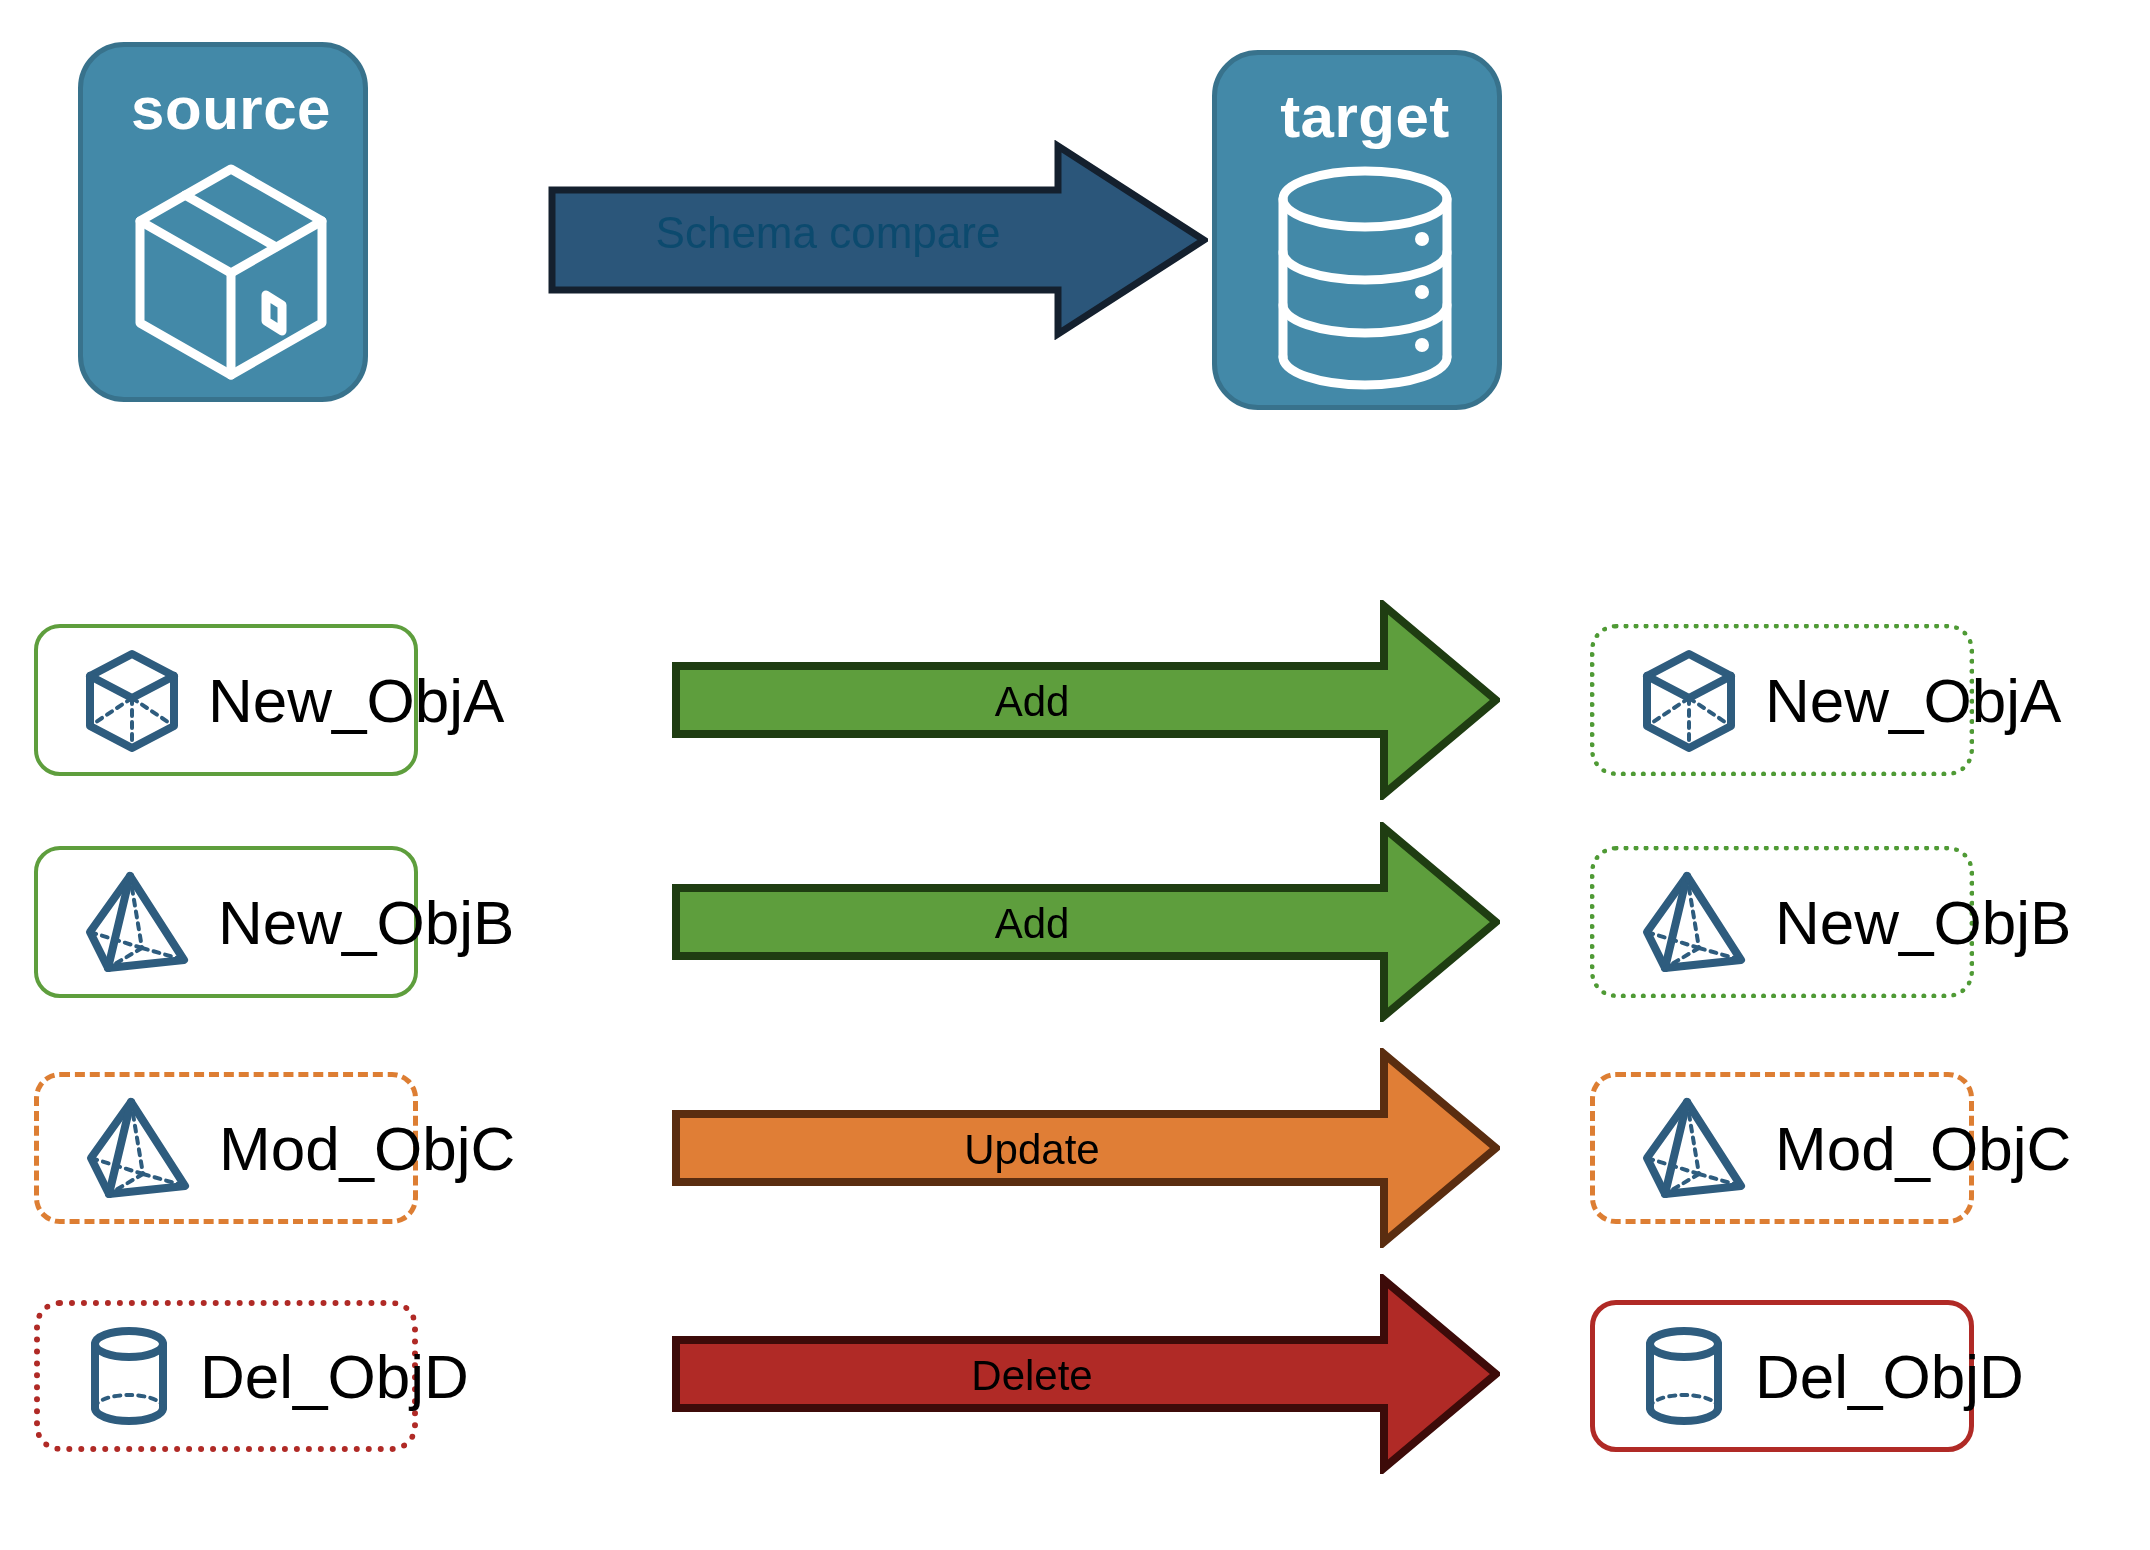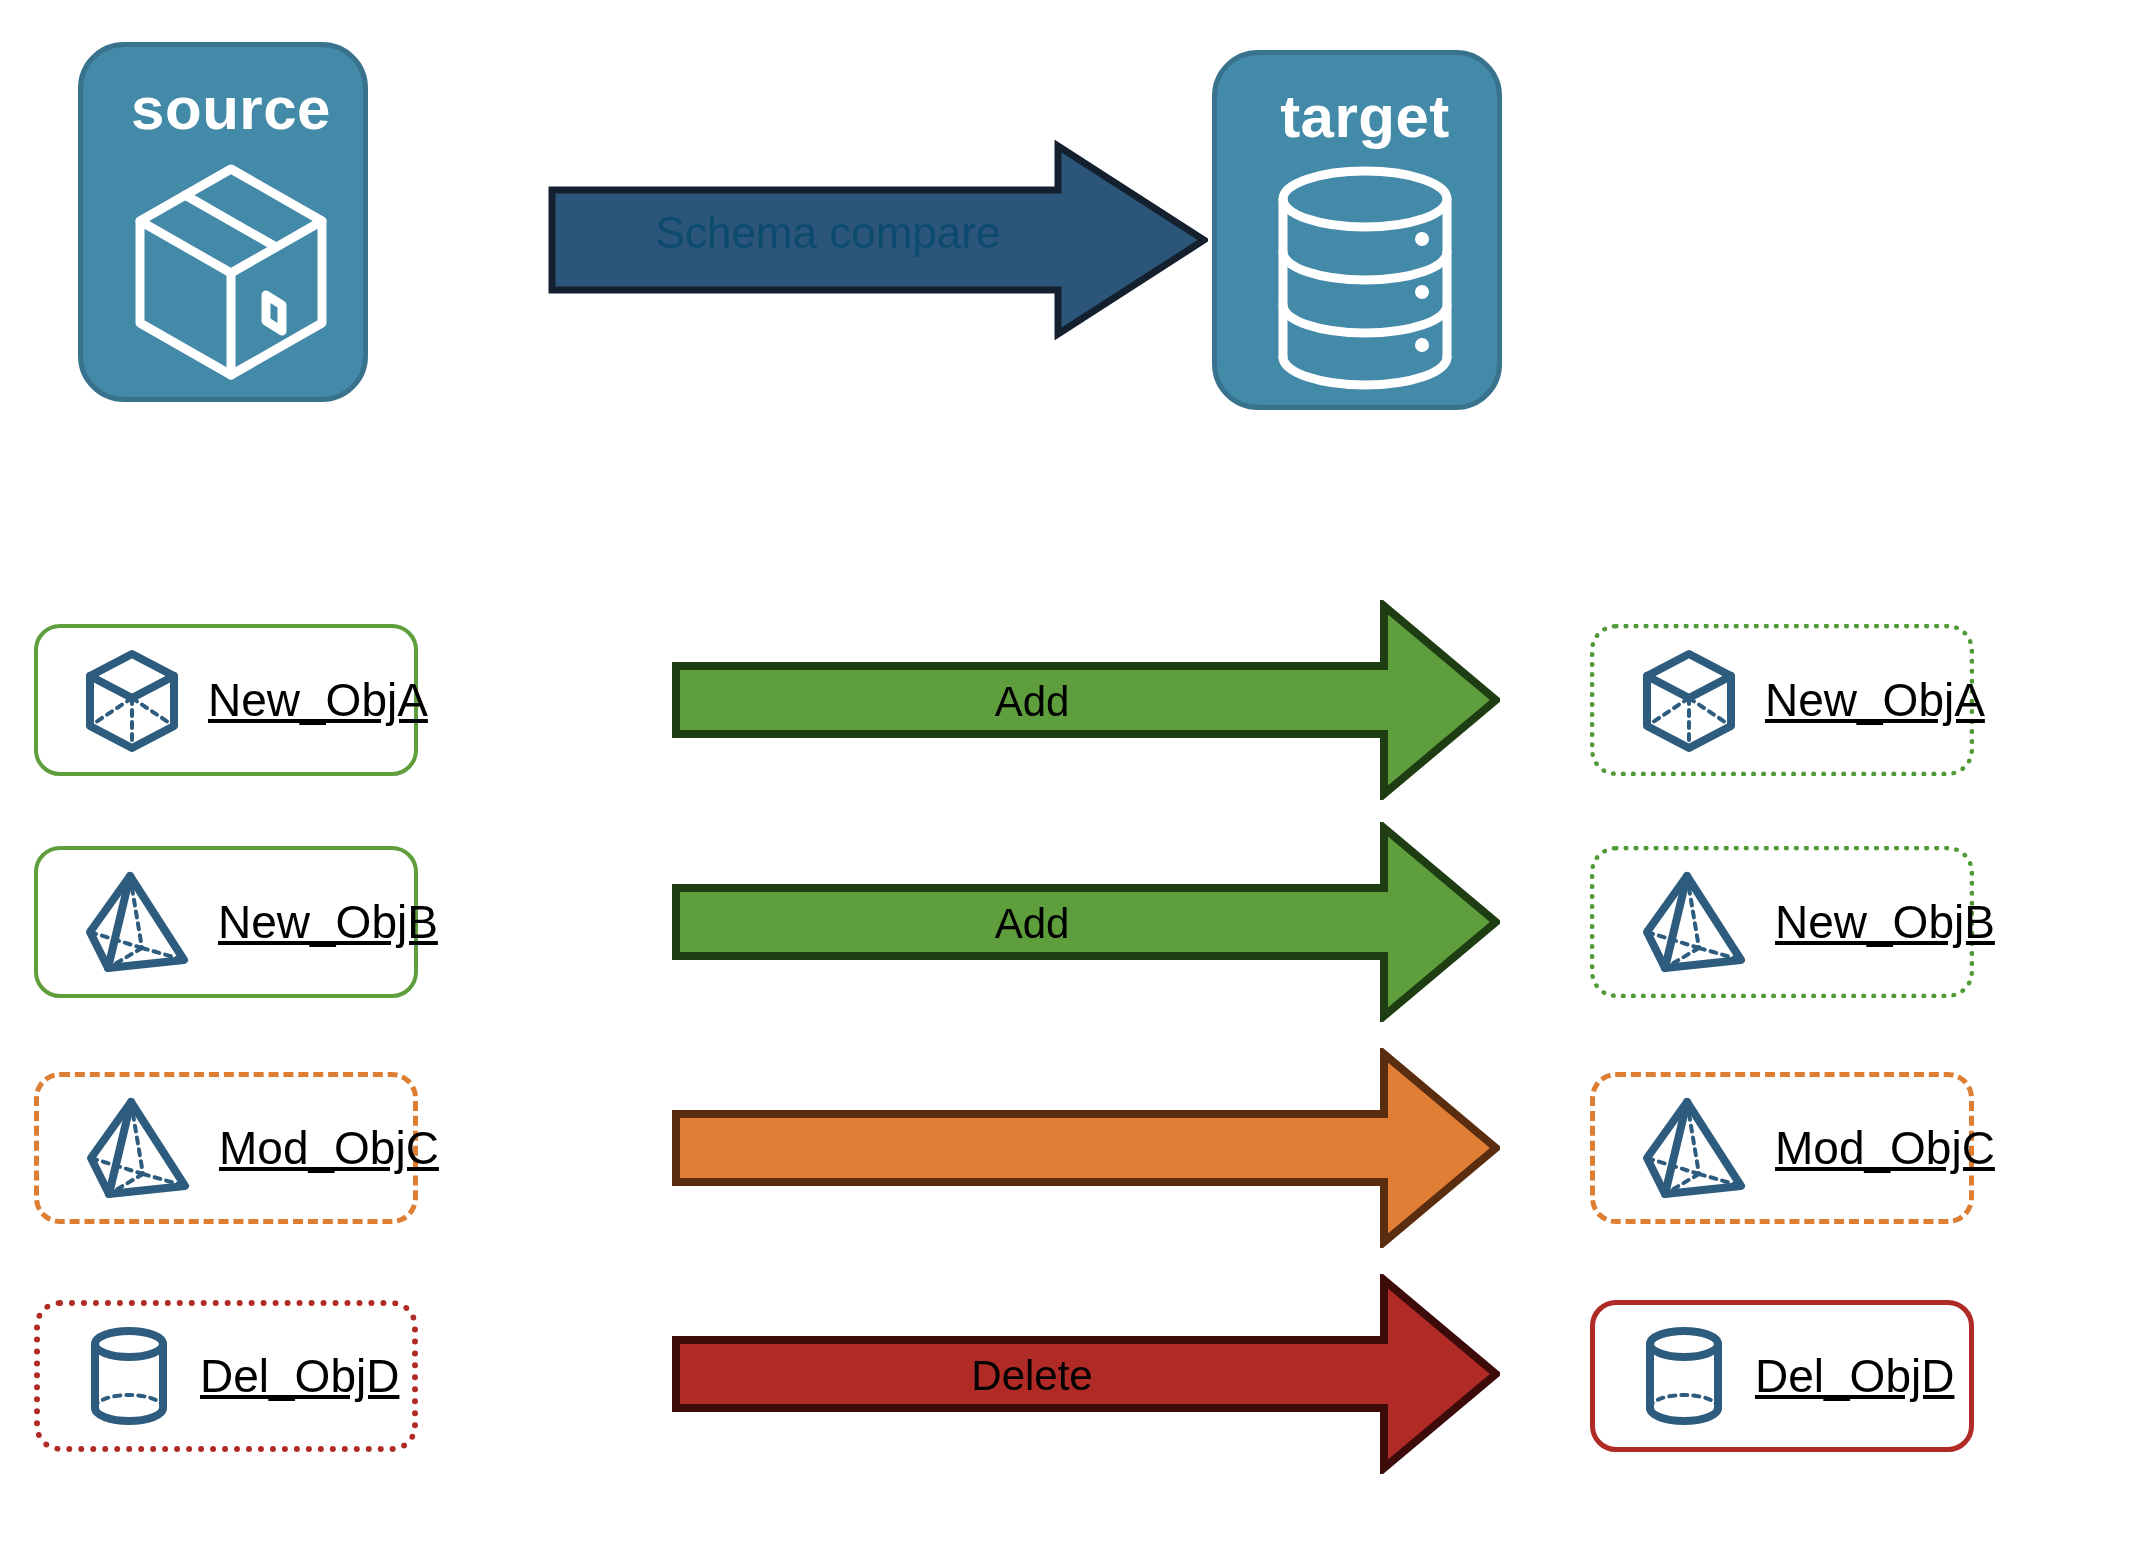--- a/index.html
+++ b/index.html
@@ -73,24 +73,23 @@
 
   .obj-icon {
     flex: 0 0 auto;
     margin-left: 46px;
     display: flex;
     align-items: center;
     justify-content: center;
   }
   .obj-label {
     margin-left: 28px;
-    font-size: 46px;
+    font-size: 62px;
     color: #000000;
     white-space: nowrap;
-    text-decoration: underline;
   }
 
   
   .action-arrow {
     position: absolute;
   }
   .action-arrow-label {
     position: absolute;
     color: #000000;
     font-size: 42px;
@@ -248,20 +247,21 @@
       </svg>
     </span>
     <span class="obj-label">Mod_ObjC</span>
   </div>
 
   <div class="action-arrow" style="left:672px; top:1048px; width:828px; height:200px;">
     <svg width="828" height="200" viewBox="0 0 828 200" aria-hidden="true">
       <polygon points="4,66 712,66 712,6 824,100 712,194 712,134 4,134" fill="#e07e36" stroke="#5a2d10" stroke-width="8" stroke-linejoin="miter"></polygon>
     </svg>
   </div>
+  <div class="action-arrow-label" style="left:672px; top:1126px; width:720px;">Update</div>
 
   <div class="obj-card dashed-orange" style="left:1590px; top:1072px; width:384px; height:152px;">
     <span class="obj-icon">
       <svg width="106" height="104" viewBox="0 0 106 104" aria-hidden="true">
         <g fill="none" stroke="#2e5c7e" stroke-width="8" stroke-linejoin="round" stroke-linecap="round">
           <path d="M46 6 L100 90 L24 98 L6 62 Z"></path>
           <path d="M46 6 L24 98"></path>
         </g>
         <g fill="none" stroke="#2e5c7e" stroke-width="4" stroke-dasharray="6 6" stroke-linecap="round">
           <path d="M46 6 L58 78"></path>

